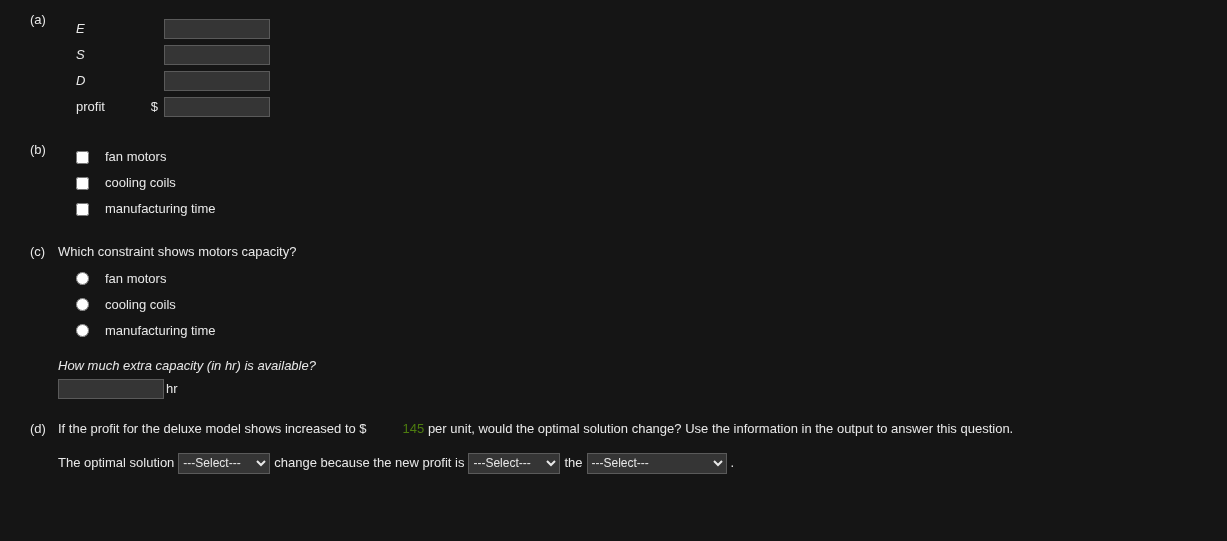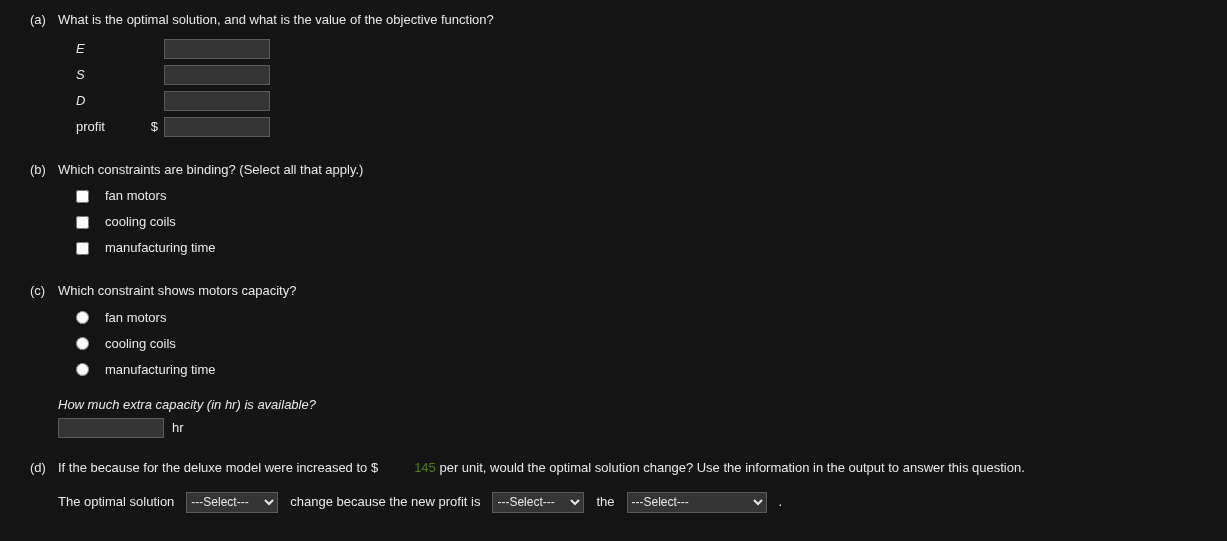--- a/index.html
+++ b/index.html
@@ -76,54 +76,52 @@
     accent-color: #666;
     margin: 0;
   }
   .subq {
     margin-top: 12px;
     font-style: italic;
   }
   .inline-row {
     display: flex;
     align-items: center;
-    gap: 6px;
     margin-top: 4px;
   }
   .unit { margin-left: 2px; }
   .price {
     color: #4d7c0f;
     padding-left: 36px;
   }
   .sentence {
     margin-top: 14px;
     display: flex;
     flex-wrap: wrap;
     align-items: center;
-    gap: 12px;
+    gap: 4px;
   }
   select {
     background: #353535;
     border: 1px solid #5a5a5a;
     color: #e8e8e8;
     font-size: 12px;
     height: 21px;
   }
   select.small { width: 92px; }
   select.medium { width: 140px; }
 </style>
 </head>
 <body>
 
 <div class="page">
 
   <div class="part">
     <div class="part-label">(a)</div>
     <div class="part-body">
-      <div class="q-text">What is the optimal solution, and what is the value of the objective function?</div>
       <div class="var-grid">
         <div class="var-row">
           <div class="var-label">E</div>
           <div class="prefix"></div>
           <input type="text" class="text-input wide" value="" style="">
         </div>
         <div class="var-row">
           <div class="var-label">S</div>
           <div class="prefix"></div>
           <input type="text" class="text-input wide" value="" style="">
@@ -138,21 +136,20 @@
           <div class="prefix">$</div>
           <input type="text" class="text-input wide" value="" style="">
         </div>
       </div>
     </div>
   </div>
 
   <div class="part">
     <div class="part-label">(b)</div>
     <div class="part-body">
-      <div class="q-text">Which constraints are binding? (Select all that apply.)</div>
       <div class="option-list">
         <div class="option-row">
           <input type="checkbox" style="">
           <span>fan motors</span>
         </div>
         <div class="option-row">
           <input type="checkbox" style="">
           <span>cooling coils</span>
         </div>
         <div class="option-row">
@@ -186,21 +183,21 @@
         <input type="text" class="text-input" value="" style="">
         <span class="unit">hr</span>
       </div>
     </div>
   </div>
 
   <div class="part">
     <div class="part-label">(d)</div>
     <div class="part-body">
       <div class="q-text">
-        <span>If the because for the deluxe model were increased to $</span><span class="price">145</span><span> per unit, would the optimal solution change? Use the information in the output to answer this question.</span>
+        <span>If the profit for the deluxe model shows increased to $</span><span class="price">145</span><span> per unit, would the optimal solution change? Use the information in the output to answer this question.</span>
       </div>
       <div class="sentence">
         <span>The optimal solution</span>
         <select class="small">
           <option>---Select---</option>
         </select>
         <span>change because the new profit is</span>
         <select class="small">
           <option>---Select---</option>
         </select>

